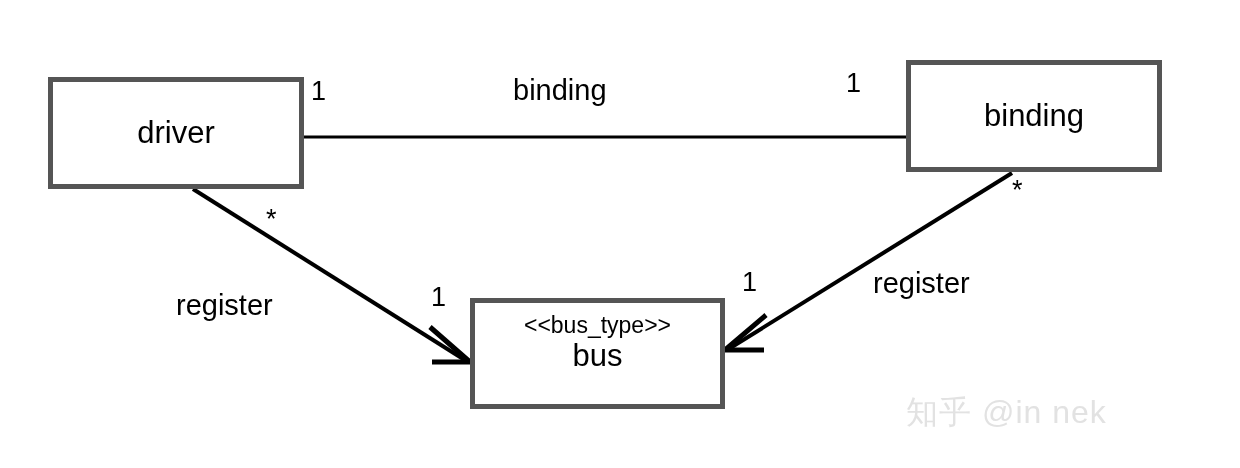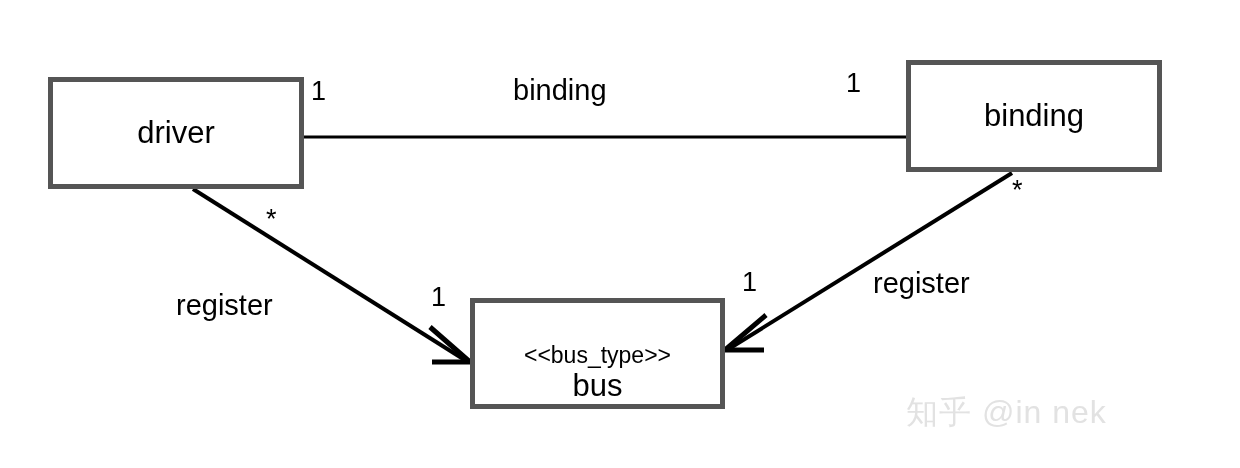--- a/index.html
+++ b/index.html
@@ -50,21 +50,21 @@
     white-space: nowrap;
   }
   #node-driver {
     left: 48px;  top: 77px;  width: 256px; height: 112px; justify-content: center;
   }
   #node-device {
     left: 906px; top: 60px;  width: 256px; height: 112px;
   }
   #node-bus {
     left: 470px; top: 298px; width: 255px; height: 111px;
-    justify-content: flex-end;
+    justify-content: flex-start;
     padding-top: 9px;
   }
   .edge-label {
     position: absolute;
     font-family: "Liberation Sans", sans-serif;
     color: #000000;
     white-space: nowrap;
   }
   .edge-name {
     font-size: 29px;

